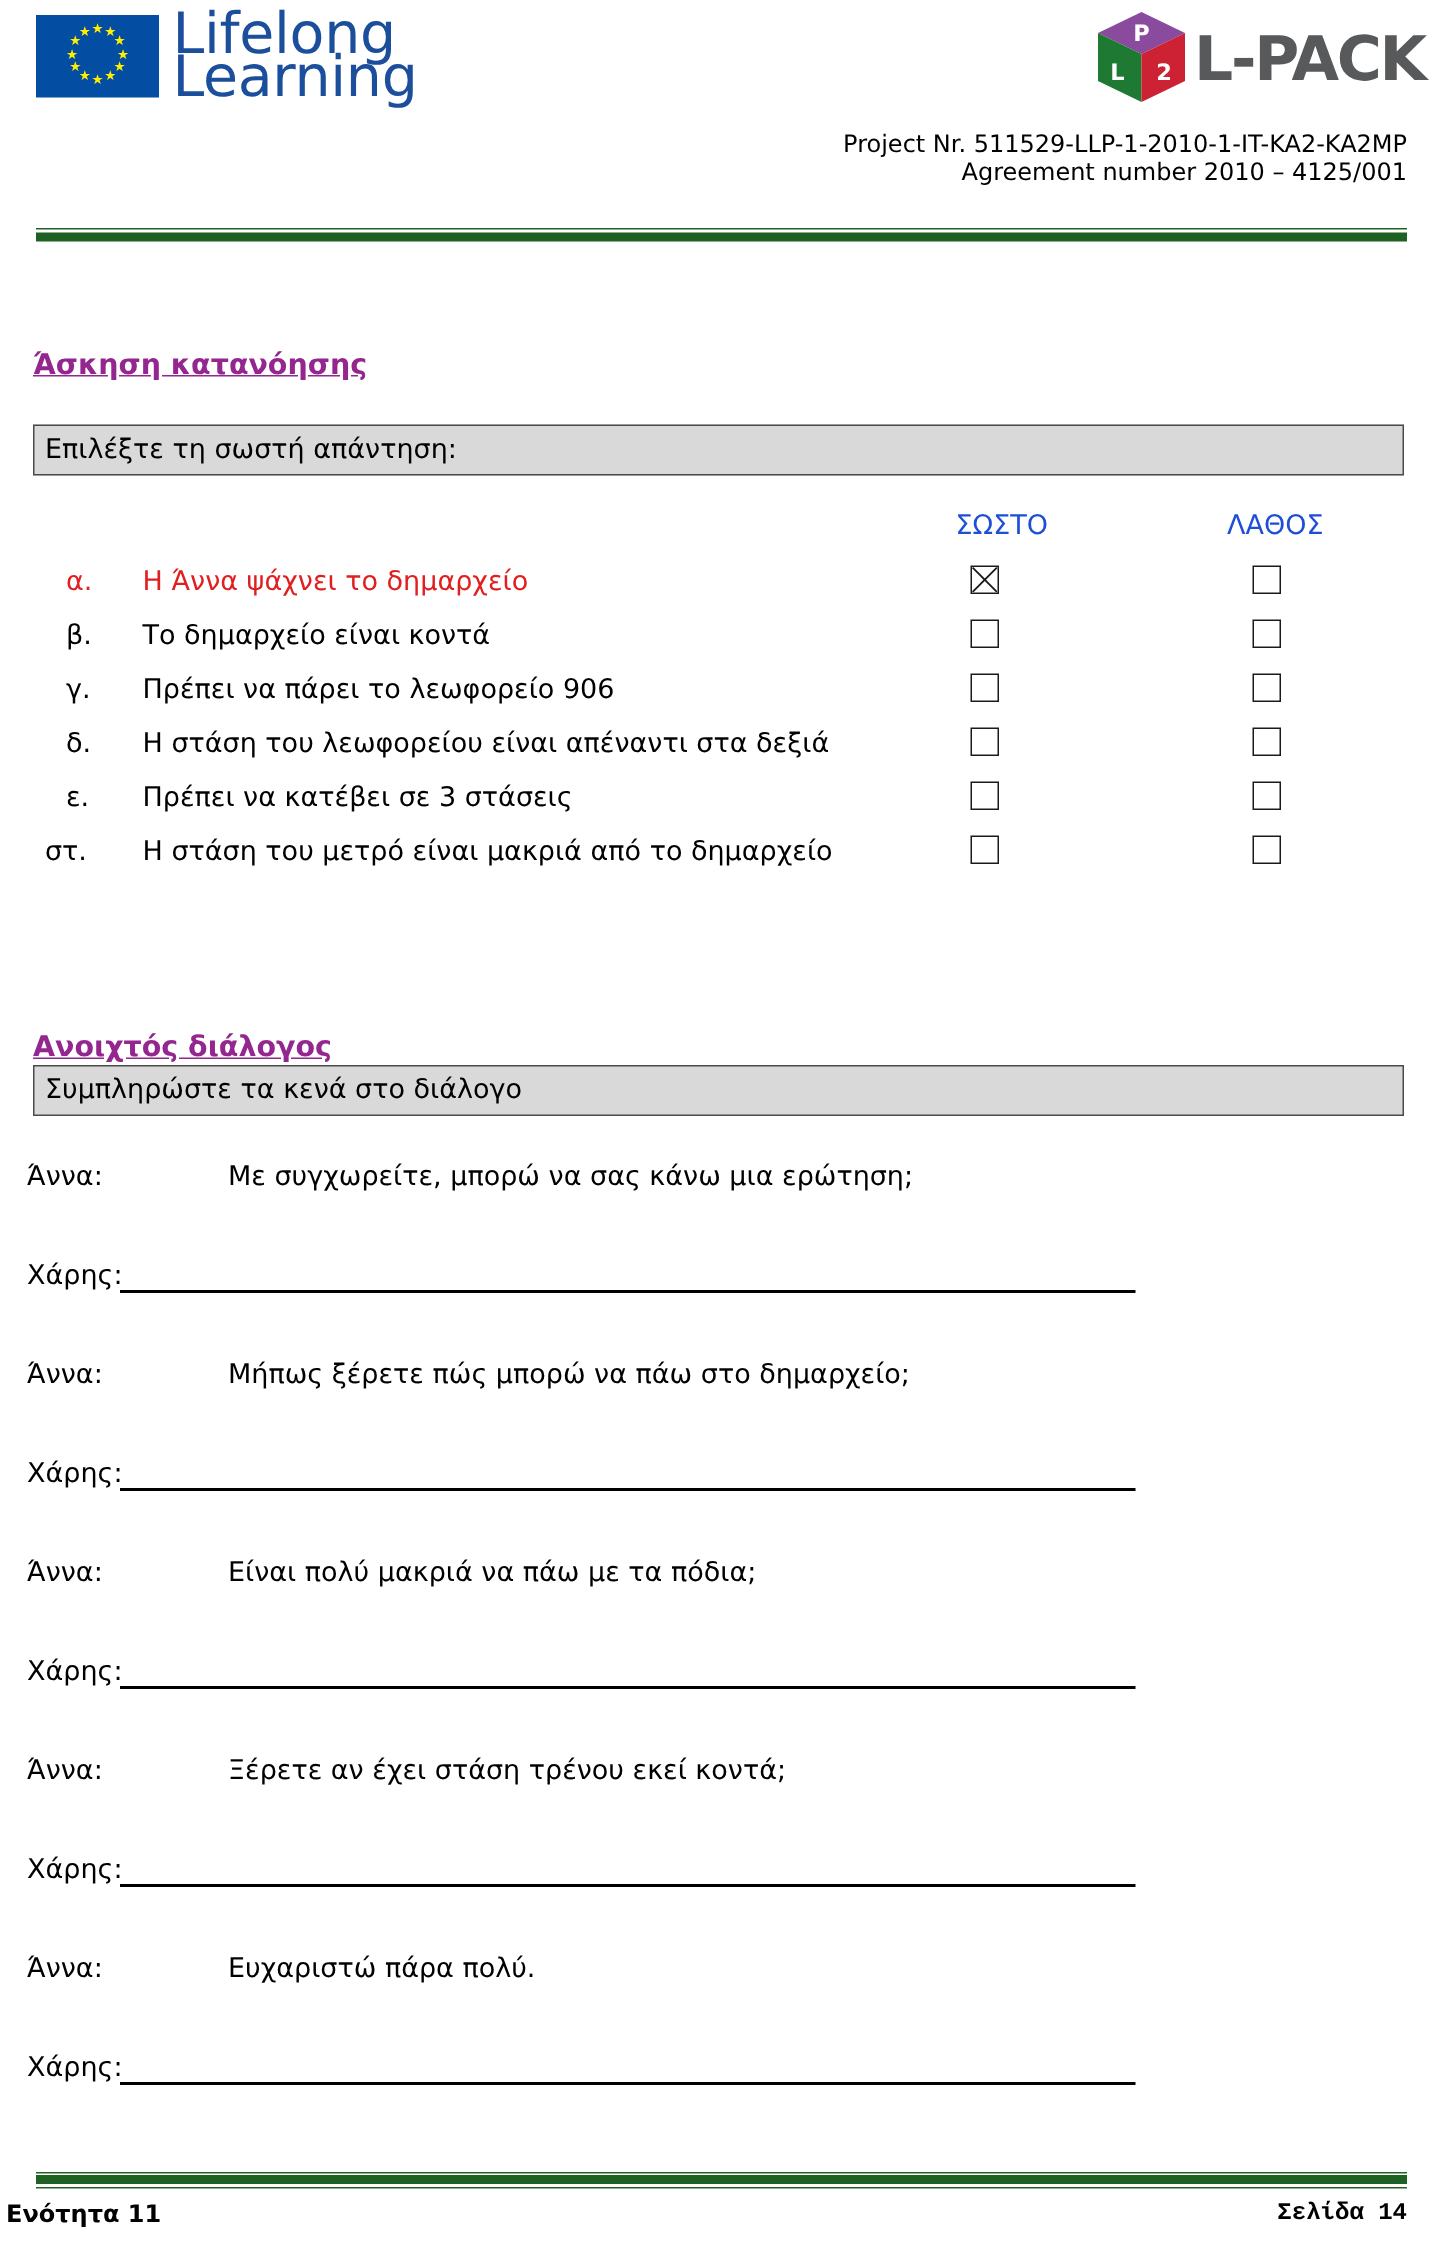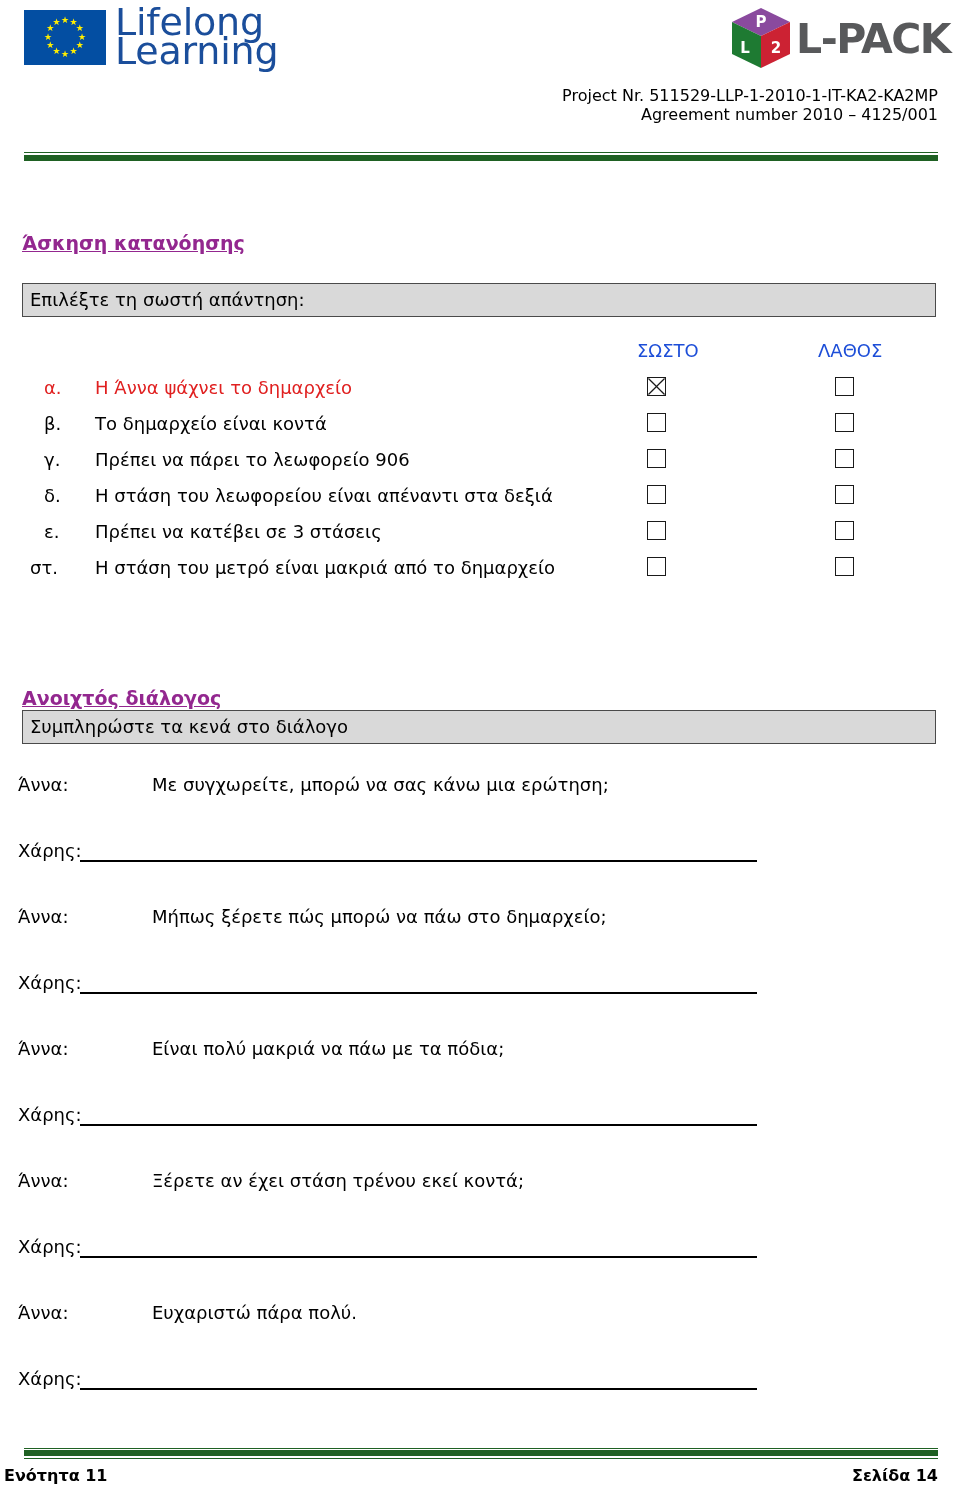--- a/index.html
+++ b/index.html
@@ -208,21 +208,21 @@
   #footer-rule-thin2 { top: 1458px; }
   .footer-text {
     position: absolute;
     top: 1466px;
     font-size: 16px;
     font-weight: bold;
     color: #000;
     white-space: nowrap;
   }
   #footer-left  { left: 4px; }
-  #footer-right { right: 22px; }
+  #footer-right { right: 22px; font-family: Liberation Mono, monospace; }
 </style>
 </head>
 <body>
 
 <div id="header">
 
   <div id="eu-logo-wrap">
     <span id="eu-flag">
         <span class="eu-star" style="left: 36.5px; top: 6px;">★</span>
         <span class="eu-star" style="left: 45px; top: 8.27757px;">★</span>

